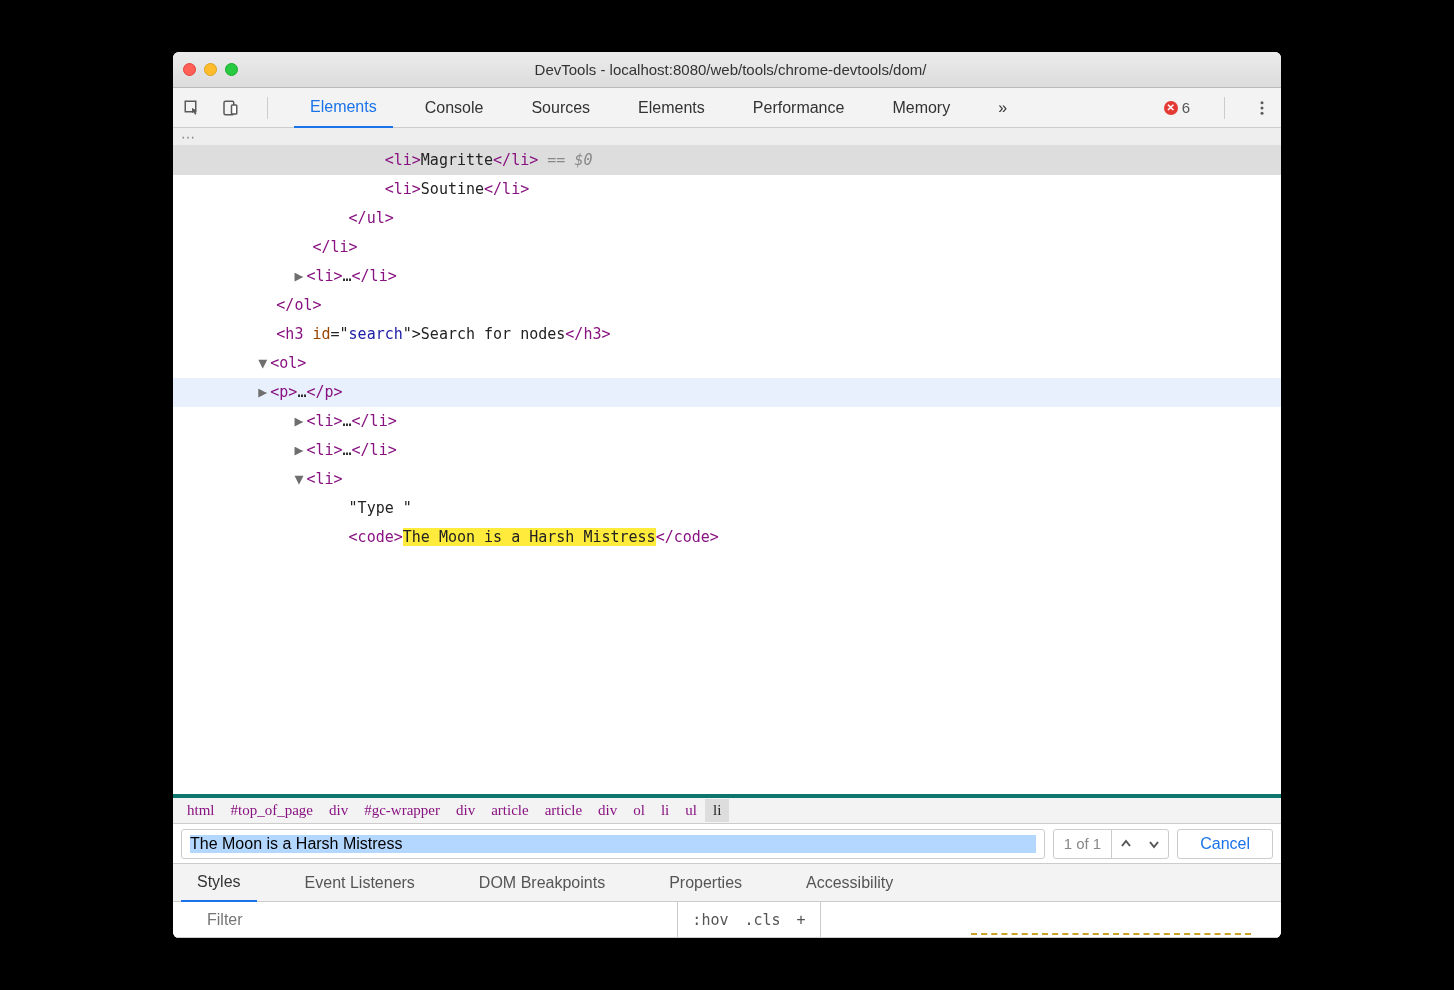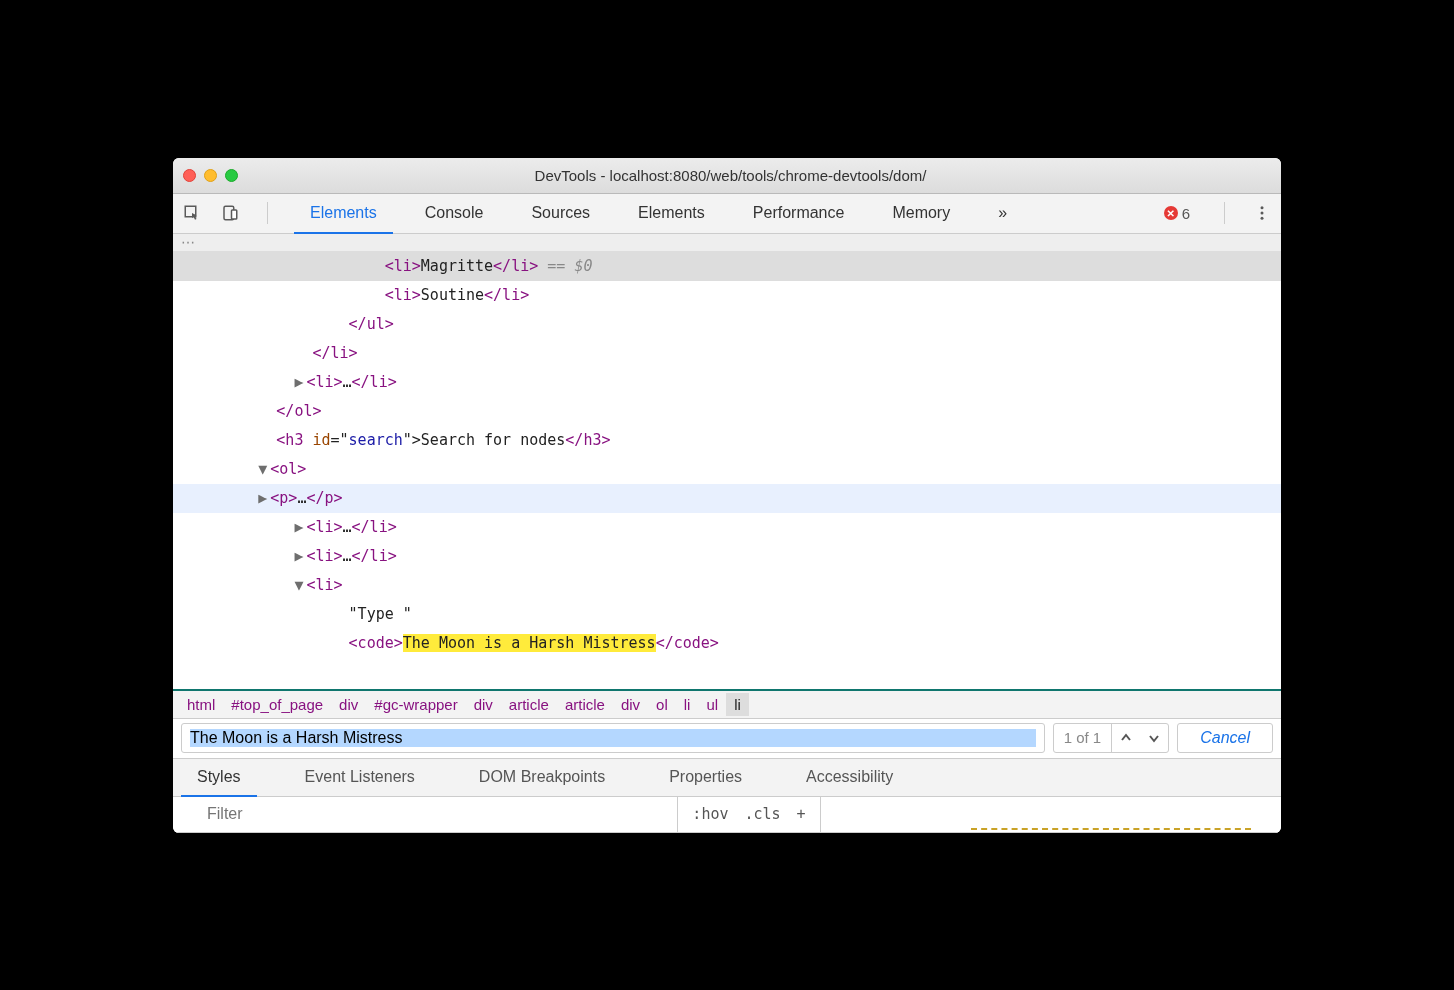--- a/index.html
+++ b/index.html
@@ -7,21 +7,21 @@
   background: #000;
   width: 1454px;
   height: 990px;
   font-family: -apple-system, BlinkMacSystemFont, "Segoe UI", Helvetica, Arial, sans-serif;
   display: flex;
   align-items: center;
   justify-content: center;
 }
 .window {
   width: 1108px;
-  height: 675px;
+  height: 886px;
   background: #fff;
   border-radius: 6px;
   box-shadow: 0 20px 60px rgba(0,0,0,0.5);
   overflow: hidden;
   display: flex;
   flex-direction: column;
   position: relative;
 }
 .titlebar {
   height: 36px;
@@ -74,31 +74,31 @@
 }
 .row { white-space: pre; padding-left: 4px; }
 .row.sel { background: #ddd; }
 .row.hov { background: #e8f0fe; }
 .tag { color: #881280; }
 .attr { color: #994500; }
 .str { color: #1a1aa6; }
 .tok { color: #888; font-style: italic; }
 .arrow { color: #6e6e6e; display: inline-block; width: 12px; }
 .hl { background: #ffeb3b; }
-.crumbs { height: 30px; background: #f3f3f3; border-top: 2px solid #0f766e; border-bottom: 1px solid #ccc; display: flex; align-items: center; padding: 0 6px; font-family: Liberation Sans, sans-serif; font-size: 15px; }
+.crumbs { height: 30px; background: #f3f3f3; border-top: 4px solid #0f766e; border-bottom: 1px solid #ccc; display: flex; align-items: center; padding: 0 6px; font-family: Liberation Serif, serif; font-size: 15px; }
 .crumb { color: #881280; padding: 3px 8px; cursor: pointer; }
 .crumb.sel { background: #ddd; color: #222; }
 .searchrow { height: 40px; background: #fff; display: flex; align-items: center; padding: 6px 8px; gap: 8px; border-bottom: 1px solid #ccc;}
 .searchbox { flex: 1; height: 30px; border: 1px solid #ccc; border-radius: 3px; display: flex; align-items: center; padding: 0 8px; }
 .searchbox input { flex: 1; border: none; outline: none; font-size: 16px; }
 .selinput { background: #b4d7ff; }
 .navset { display: flex; align-items: center; border: 1px solid #ccc; border-radius: 3px; height: 30px; }
 .navset .count { padding: 0 10px; color: #888; font-size: 15px; border-right: 1px solid #ccc; line-height: 28px; }
 .navset .btn { width: 28px; display:flex; align-items:center; justify-content:center; cursor: pointer; color: #555; font-size: 12px; }
-.cancel { border: 1px solid #ccc; border-radius: 3px; height: 30px; padding: 0 22px; display: flex; align-items: center; color: #1a73e8; font-size: 16px; cursor: pointer; font-style: italic; }
+.cancel { border: 1px solid #ccc; border-radius: 3px; height: 30px; padding: 0 22px; display: flex; align-items: center; color: #1a73e8; font-size: 16px; cursor: pointer; }
 .subtabs { height: 38px; background: #f3f3f3; border-bottom: 1px solid #ccc; display: flex; align-items: center; padding: 0 8px; gap: 32px; }
 .subtab { padding: 0 16px; font-size: 16px; color: #555; height: 38px; display: flex; align-items: center; cursor: pointer; }
 .subtab.active { color: #333; border-bottom: 2px solid #1a73e8; margin-bottom: -1px; }
 .filterrow { height: 36px; background: #fff; display: flex; align-items: stretch; border-bottom: 1px solid #ccc; }
 .filterbox { flex: 1; display: flex; align-items: center; padding: 0 10px; margin-left: 24px; }
 .filterbox input { border: none; outline: none; font-size: 16px; color: #888; width: 100%; }
 .togs { display: flex; align-items: center; border-left: 1px solid #ccc; padding: 0 6px; font-family: Menlo, Consolas, monospace; font-size: 15px; color: #555; }
 .togs span { padding: 0 8px; cursor: pointer; }
 .rightgap { flex: 1; border-left: 1px solid #ccc; position: relative; }
 .dashed { position: absolute; right: 30px; bottom: -2px; width: 280px; height: 6px; border-top: 2px dashed #c9a227; }

